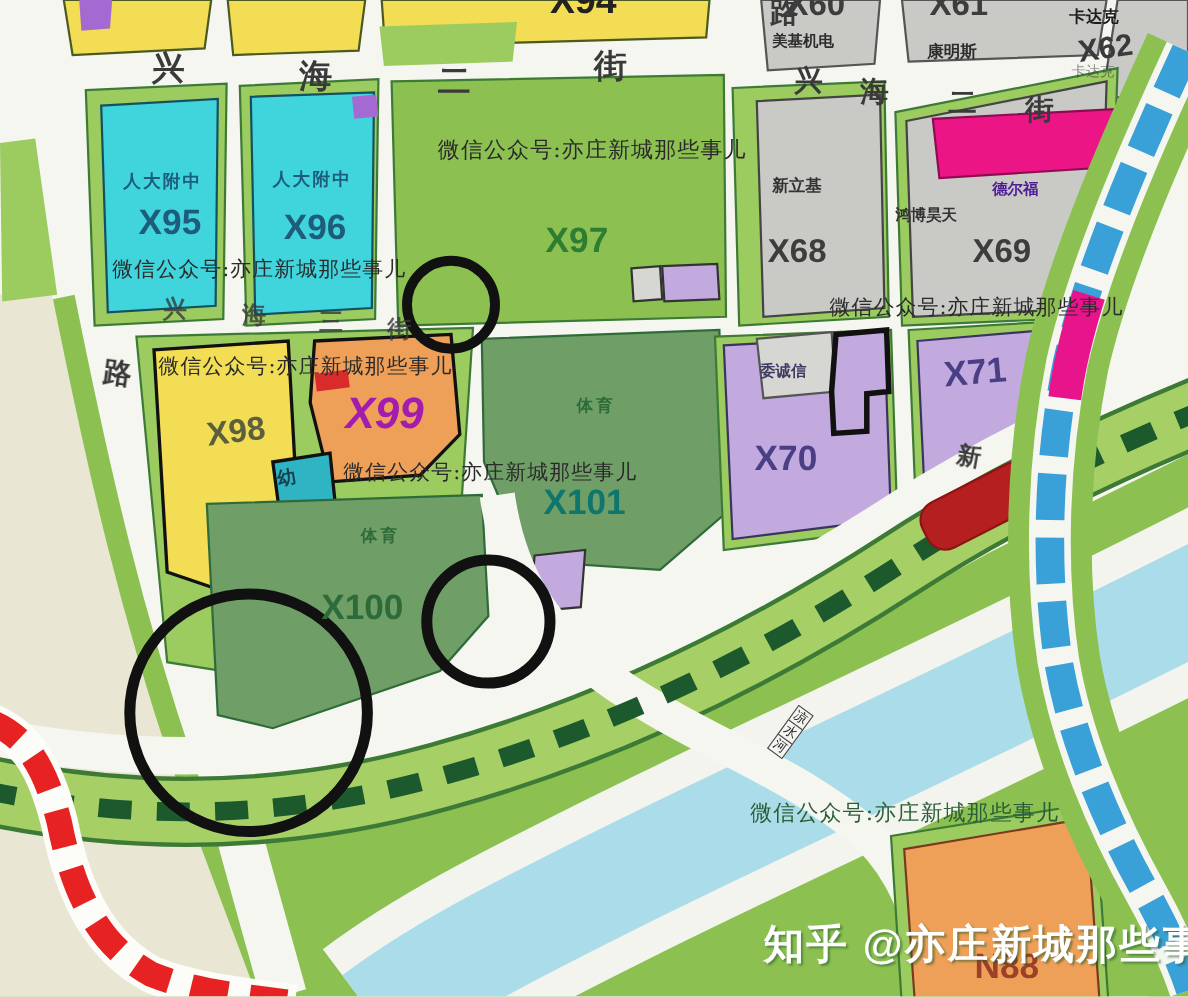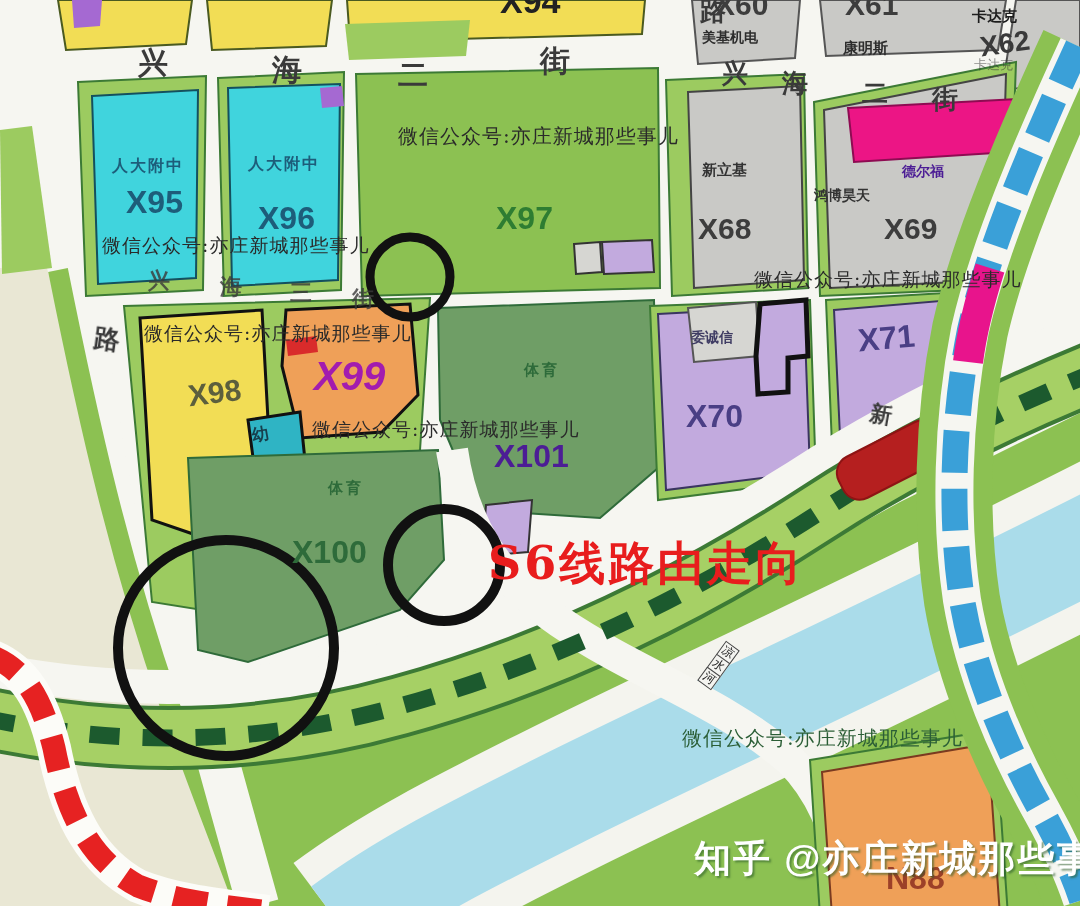--- a/index.html
+++ b/index.html
@@ -125,48 +125,47 @@
 <div class="lbl street" style="left:540px;top:46px;font-size:30px;">街</div>
 
 <div class="lbl street" style="left:722px;top:60px;font-size:26px;">兴</div>
 <div class="lbl street" style="left:782px;top:70px;font-size:26px;">海</div>
 <div class="lbl street" style="left:862px;top:80px;font-size:26px;">二</div>
 <div class="lbl street" style="left:932px;top:86px;font-size:26px;">街</div>
 
 <div class="lbl" style="left:112px;top:158px;font-size:16px;color:#1d5d7a;font-weight:bold;letter-spacing:2px;">人大附中</div>
 <div class="lbl big" style="left:126px;top:186px;font-size:32px;color:#1d5d7a;">X95</div>
 <div class="lbl" style="left:248px;top:156px;font-size:16px;color:#1d5d7a;font-weight:bold;letter-spacing:2px;">人大附中</div>
-<div class="lbl big" style="left:258px;top:202px;font-size:32px;color:#1d5d7a;">X96</div>
+<div class="lbl big" style="left:258px;top:190px;font-size:32px;color:#1d5d7a;">X96</div>
 <div class="lbl big" style="left:496px;top:202px;font-size:32px;color:#2e7d32;">X97</div>
 <div class="lbl" style="left:702px;top:162px;font-size:15px;color:#333;font-weight:bold;">新立基</div>
 <div class="lbl big" style="left:698px;top:214px;font-size:30px;color:#3d3d3d;">X68</div>
 <div class="lbl" style="left:814px;top:188px;font-size:14px;color:#333;font-weight:bold;">鸿博昊天</div>
 <div class="lbl" style="left:902px;top:164px;font-size:14px;color:#4c1d95;font-weight:bold;">德尔福</div>
 <div class="lbl big" style="left:884px;top:214px;font-size:30px;color:#3d3d3d;">X69</div>
 
 <div class="lbl street" style="left:148px;top:270px;font-size:22px;opacity:.8;">兴</div>
 <div class="lbl street" style="left:220px;top:276px;font-size:22px;opacity:.8;">海</div>
 <div class="lbl street" style="left:290px;top:282px;font-size:22px;opacity:.8;">三</div>
 <div class="lbl street" style="left:352px;top:288px;font-size:22px;opacity:.8;">街</div>
 
 <div class="lbl street" style="left:94px;top:326px;font-size:26px;transform:rotate(8deg);">路</div>
 
 <div class="lbl big" style="left:188px;top:378px;font-size:30px;color:#5c5f3d;transform:rotate(-7deg);">X98</div>
 <div class="lbl big" style="left:314px;top:356px;font-size:40px;color:#a21caf;font-style:italic;">X99</div>
 <div class="lbl" style="left:252px;top:426px;font-size:17px;color:#173f4d;font-weight:bold;transform:rotate(-10deg);">幼</div>
 <div class="lbl" style="left:524px;top:362px;font-size:15px;color:#2e6b3a;font-weight:bold;letter-spacing:3px;">体育</div>
-<div class="lbl big" style="left:494px;top:440px;font-size:32px;color:#4c1d95;">X101</div>
+<div class="lbl big" style="left:494px;top:440px;font-size:32px;color:#0f766e;">X101</div>
 <div class="lbl" style="left:328px;top:480px;font-size:15px;color:#2e6b3a;font-weight:bold;letter-spacing:3px;">体育</div>
 <div class="lbl big" style="left:292px;top:536px;font-size:32px;color:#2e6b3a;">X100</div>
 <div class="lbl" style="left:691px;top:330px;font-size:14px;color:#3f3c63;font-weight:bold;">委诚信</div>
 <div class="lbl big" style="left:686px;top:400px;font-size:32px;color:#4a3f85;">X70</div>
 <div class="lbl big" style="left:858px;top:322px;font-size:32px;color:#4a3f85;transform:rotate(-5deg);">X71</div>
 <div class="lbl street" style="left:870px;top:404px;font-size:22px;transform:rotate(10deg);">新</div>
 
-<div class="lbl big ser" style="left:488px;top:540px;font-size:46px;color:#e81d1d;letter-spacing:3px;">S6线路由走向</div>
 
 <div class="lbl bridge-box" style="left:710px;top:642px;transform:rotate(36deg);">
   <span>凉</span>
   <span>水</span>
   <span>河</span>
 </div>
 
 <div class="lbl big" style="left:842px;top:862px;font-size:32px;color:#9c4028;margin-left:44px;">N88</div>
 
 <div class="lbl wm" style="left:398px;top:126px;font-size:20px;">微信公众号:亦庄新城那些事儿</div>

